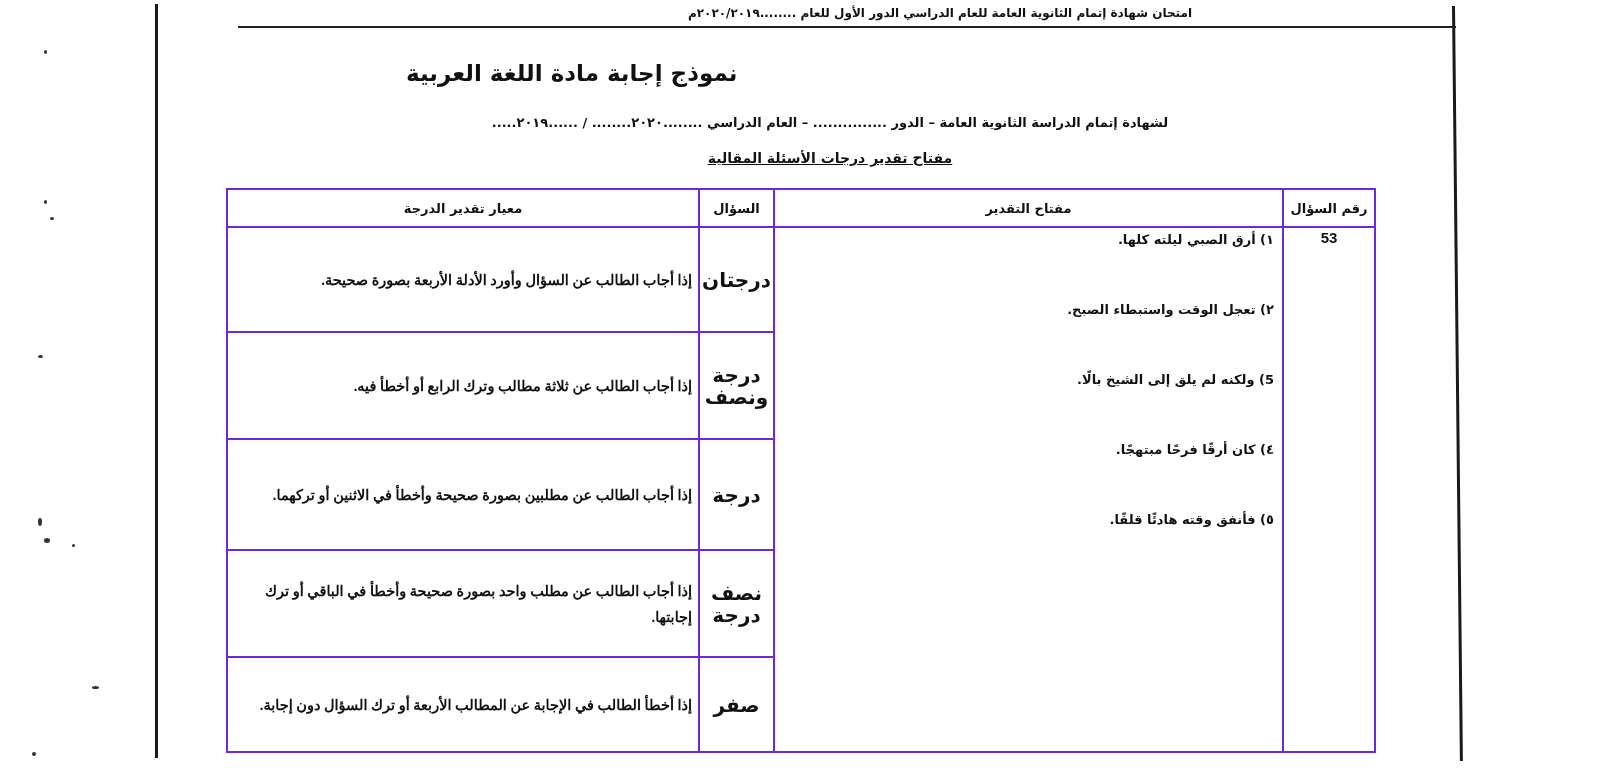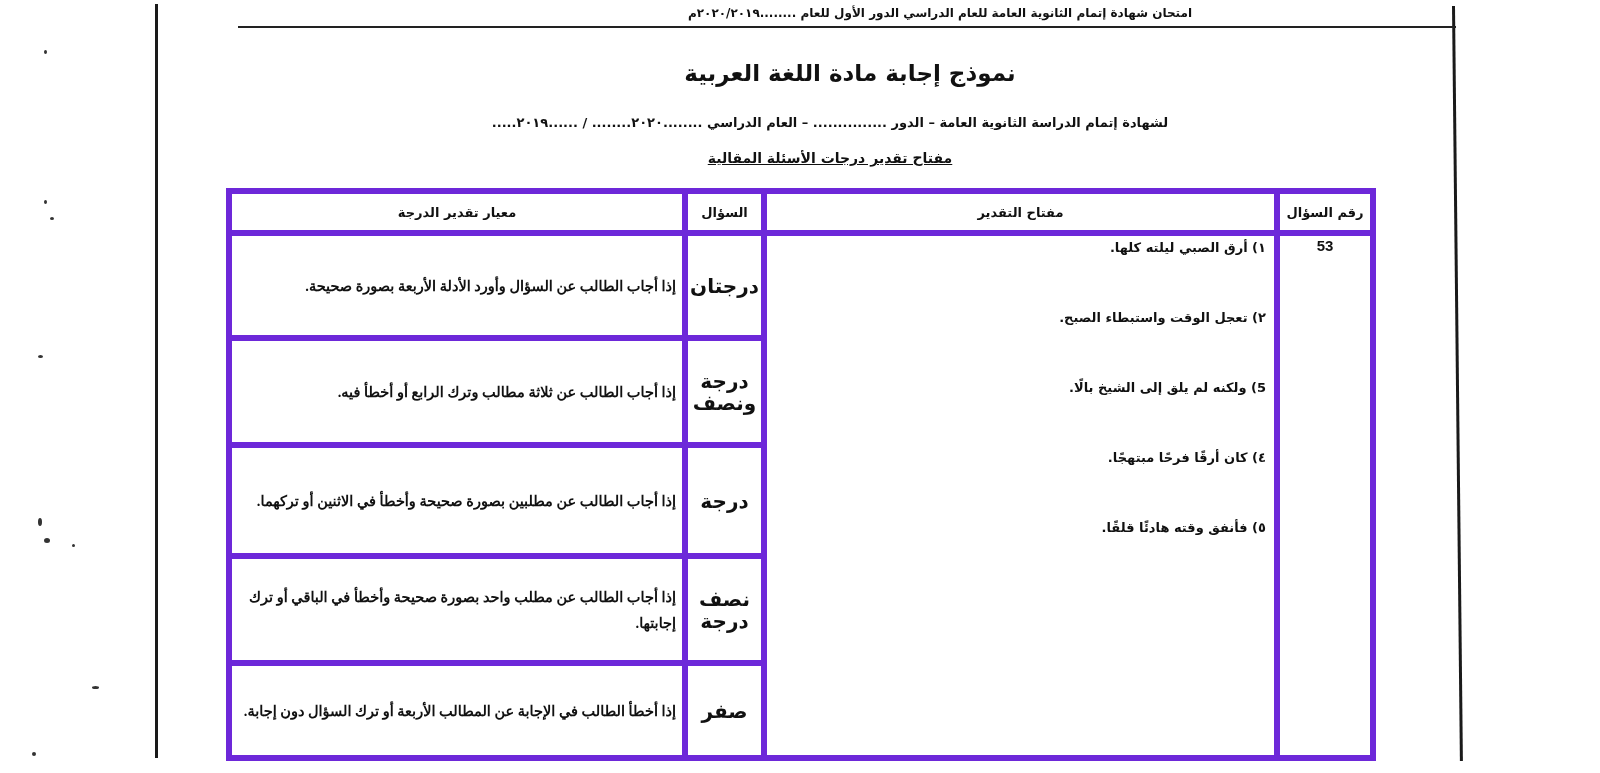--- a/index.html
+++ b/index.html
@@ -1,25 +1,25 @@
 <!DOCTYPE html>
 <html><head>
 <meta charset="utf-8">
 <style>
   html,body{margin:0;padding:0;background:#ffffff;}
   body{width:1600px;height:773px;position:relative;overflow:hidden;font-family:"DejaVu Sans",sans-serif;color:#111;}
   .page-border-left{position:absolute;left:155px;top:4px;width:3px;height:754px;background:#1a1a1a;}
   .page-border-right{position:absolute;left:1452px;top:6px;width:3px;height:755px;background:#1a1a1a;transform:rotate(-0.6deg);transform-origin:top;}
   .header-line{position:absolute;left:238px;top:26px;width:1218px;height:2px;background:#222;}
   .header-text{position:absolute;left:640px;top:6px;width:600px;text-align:center;direction:rtl;font-size:12px;font-weight:bold;}
-  .title{position:absolute;left:450px;top:60px;width:800px;text-align:center;direction:rtl;font-size:23px;font-weight:bold;}
+  .title{position:absolute;left:406px;top:60px;width:800px;text-align:left;direction:rtl;font-size:23px;font-weight:bold;}
   .subtitle{position:absolute;left:430px;top:115px;width:800px;text-align:center;direction:rtl;font-size:13px;font-weight:bold;}
   .section-title{position:absolute;left:430px;top:150px;width:800px;text-align:center;direction:rtl;font-size:14px;font-weight:bold;text-decoration:underline;}
   .answer-table{position:absolute;left:226px;top:188px;width:1150px;border-collapse:collapse;direction:rtl;}
-  .answer-table th,.answer-table td{border:6px solid #6d28d9;font-weight:bold;}
+  .answer-table th,.answer-table td{border:2px solid #6d28d9;font-weight:bold;}
   .answer-table th{height:34px;font-size:13px;text-align:center;}
   .col-qnum{width:88px;}
   .col-key{width:505px;}
   .col-grade{width:56px;}
   .col-criteria{width:auto;}
   .qnum-cell{vertical-align:top;text-align:center;font-family:"Liberation Sans",sans-serif;font-size:15px;}
   .key-cell{vertical-align:top;padding:0 8px;}
   .key-item{font-size:13px;height:68px;line-height:20px;padding-top:2px;}
   .grade-cell{text-align:center;font-size:20px;line-height:22px;padding:0 2px;}
   .criteria-cell{font-size:14.5px;line-height:26px;padding:0 6px;text-align:right;font-family:Liberation Serif, serif;}

